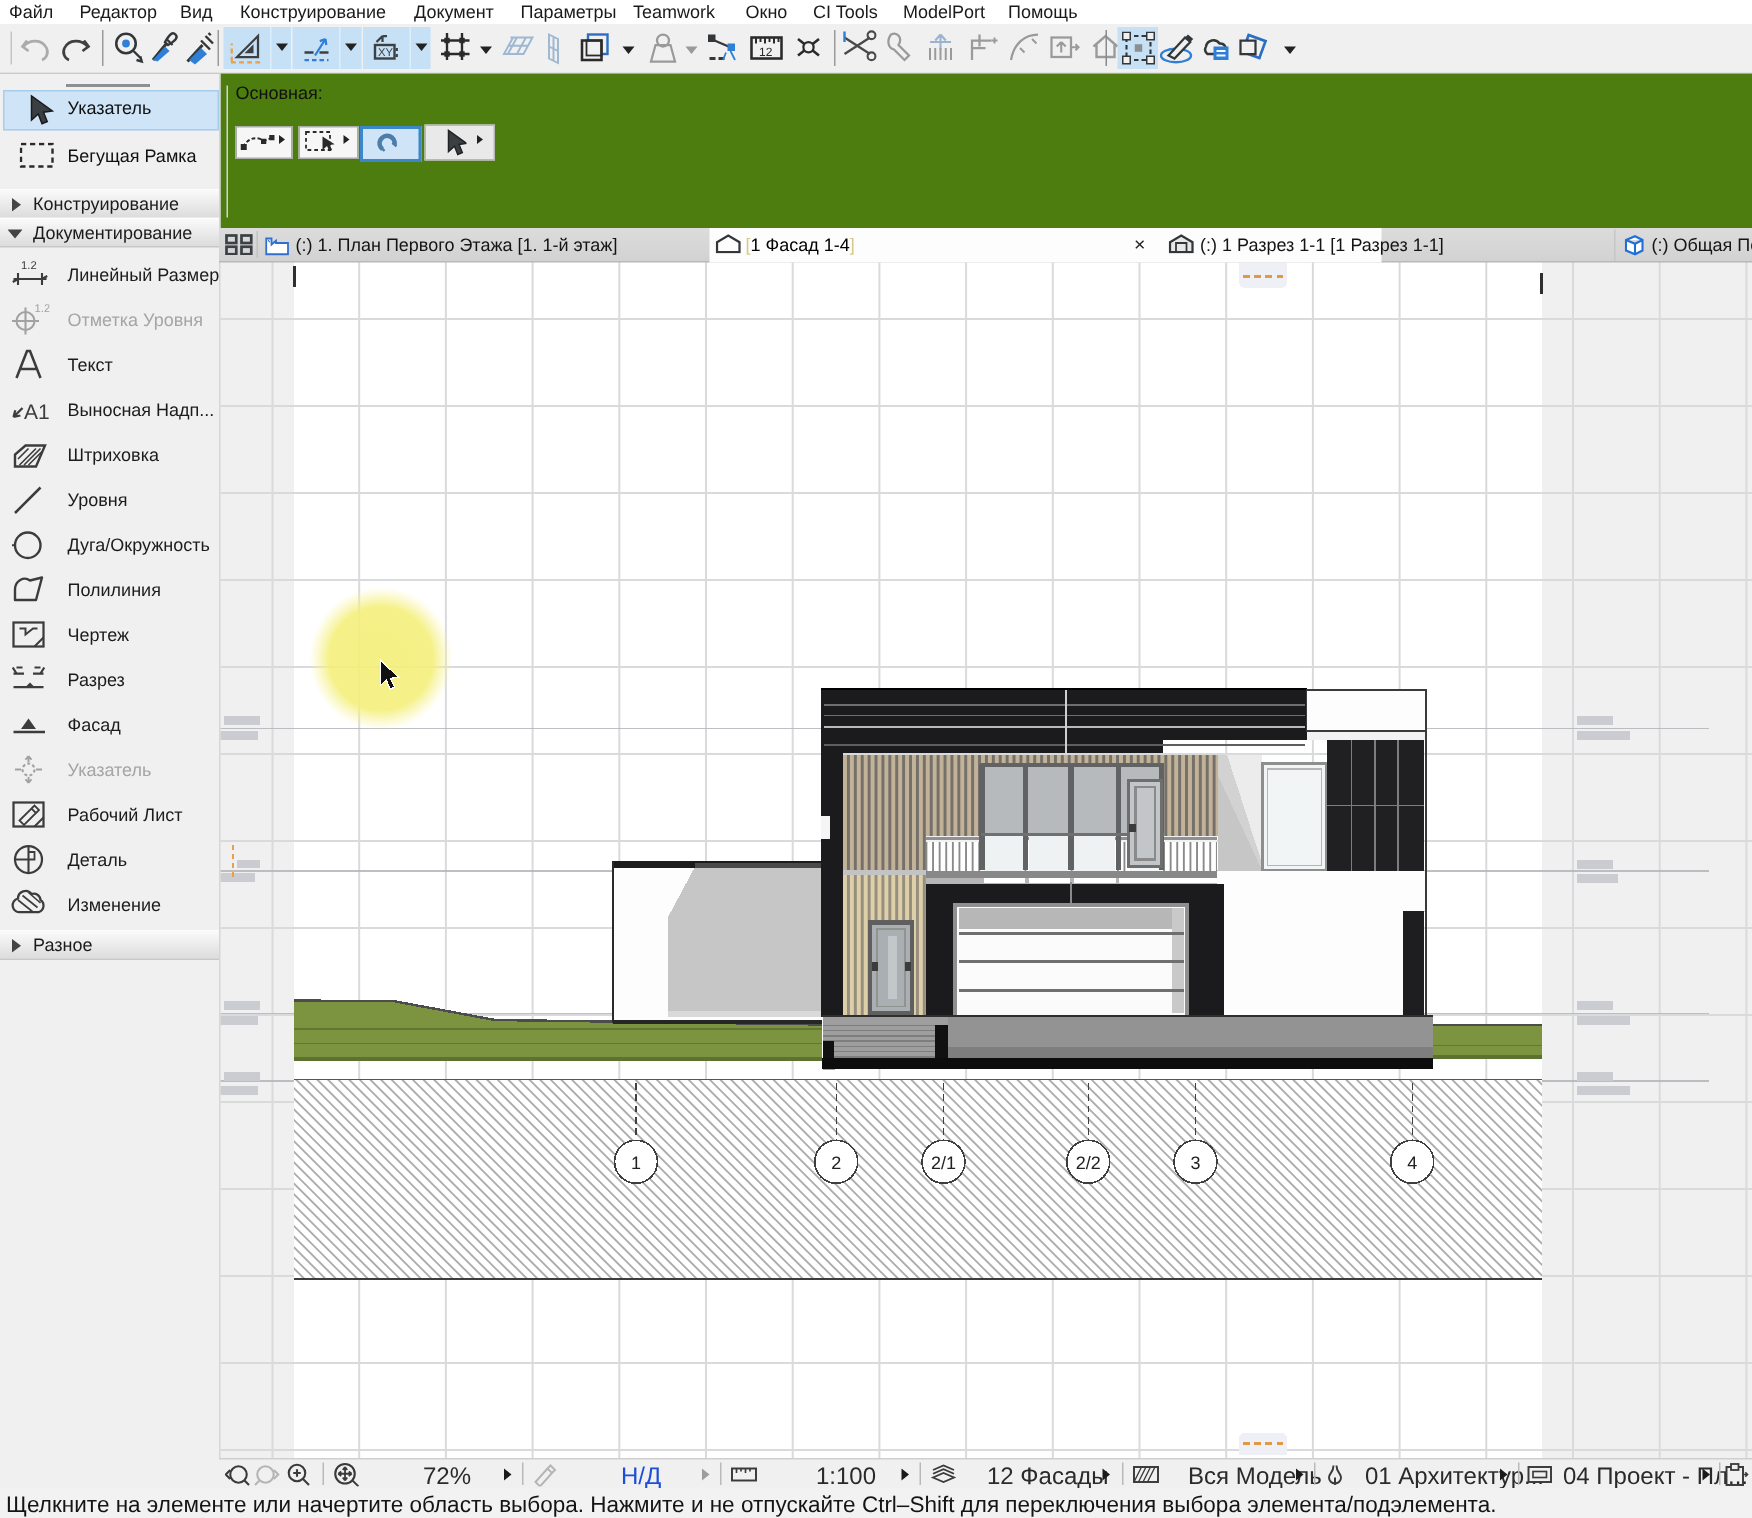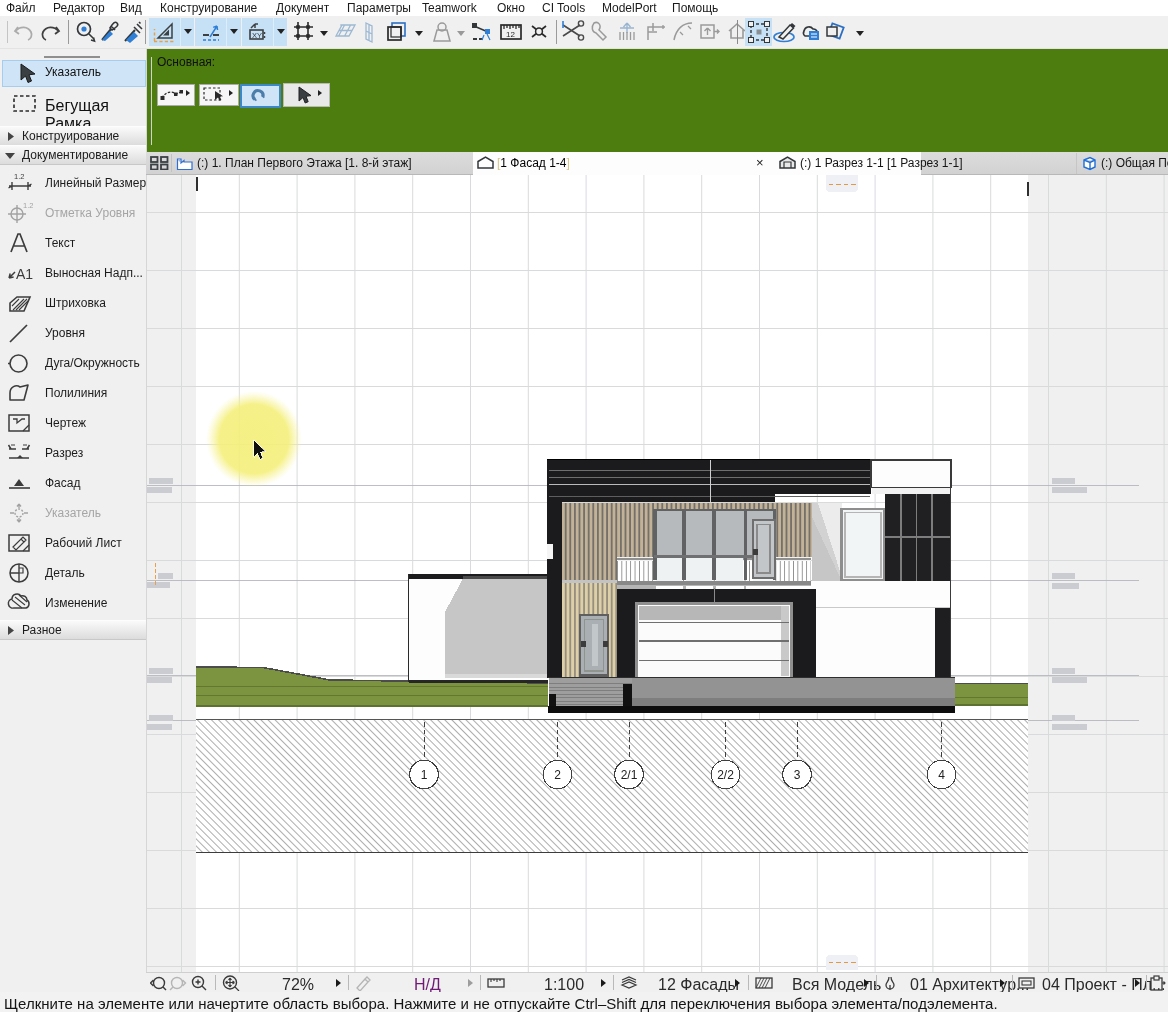--- a/index.html
+++ b/index.html
@@ -13,21 +13,21 @@
 .tbrow{position:absolute;left:0;width:146px;height:30px;}
 .tbtxt{position:absolute;left:45px;top:8px;font-size:12px;color:#1c1c1c;white-space:nowrap;}
 .gray .tbtxt{color:#a5a5a5;}
 .tbhead{position:absolute;left:0;width:146px;height:18px;background:linear-gradient(#fafafa,#dcdcdc);border-top:1px solid #fdfdfd;border-bottom:1px solid #c8c8c8;font-size:12px;color:#1c1c1c;}
 .tbhead .t{position:absolute;left:22px;top:2px;}
 #tabstrip{left:146px;top:152px;width:1022px;height:22px;background:linear-gradient(#dcdcdc,#d2d2d2);border-bottom:1px solid #b8b8b8;}
 .tab{position:absolute;top:0;height:22px;font-size:12px;color:#141414;white-space:nowrap;}
 .tabicon{position:absolute;top:4px;}
 #statusbar{left:146px;top:972px;width:1022px;height:20px;background:#f0f0f0;border-top:1px solid #cfcfcf;font-size:16px;color:#2a2a2a;}
 #statusbar .txt{position:absolute;top:3px;}
-#statusbar .gr{color:#701a75;}
+#statusbar .gr{color:#1d4ed8;}
 #msgbar{left:0;top:992px;width:1168px;height:20px;background:#f2f2f2;font-size:15px;color:#141414;}
 .ssep{position:absolute;width:1px;background:#b9b9b9;top:2px;height:15px;}
 .arr{position:absolute;top:6px;width:0;height:0;border-left:5px solid #1a1a1a;border-top:4px solid transparent;border-bottom:4px solid transparent;}
 </style></head><body>
 <div id="app">
 <svg class="abs" style="left:146px;top:174px" width="1022" height="798" viewBox="146 174 1022 798" shape-rendering="crispEdges" text-rendering="optimizeLegibility">
       <defs>
         <pattern id="grid" x="181" y="212" width="57.8" height="58" patternUnits="userSpaceOnUse">
           <path d="M0 0.5H57.8M0.5 0V58" stroke="#d9dadb" stroke-width="1" fill="none"></path>
         </pattern>
@@ -401,21 +401,21 @@
 <div id="toolbox" class="abs">
       <div class="abs" style="left:44px;top:7px;width:56px;height:2px;background:#8f8f8f"></div>
       <div class="abs" style="left:2px;top:11px;width:142px;height:25px;background:#cfe5f7;border:1px solid #a6cdec"></div>
       <svg class="abs" style="left:16px;top:13px" width="20" height="22" viewBox="0 0 20 22">
         <path d="M5 2 L5 18 L9.5 14 L12 20.5 L15.5 19 L13 12.8 L19 12 Z" fill="#3a3f44" stroke="#1a1a1a"></path>
       </svg>
       <div class="abs" style="left:45px;top:16px;font-size:12px;color:#111">Указатель</div>
       <svg class="abs" style="left:13px;top:46px" width="24" height="18" viewBox="0 0 24 18">
         <rect x="1" y="1" width="21" height="15" fill="none" stroke="#2a2a2a" stroke-width="1.6" stroke-dasharray="3.5,2.5"></rect>
       </svg>
-      <div class="abs" style="left:45px;top:48px;font-size:16px;color:#111">Бегущая Рамка</div>
+      <div class="abs" style="left:45px;top:48px;font-size:12px;color:#111">Бегущая Рамка</div>
       <div class="tbhead" style="top:77px">
         <svg class="abs" style="left:7px;top:5px" width="8" height="9">
           <path d="M1 0 L7 4.5 L1 9 Z" fill="#444"></path>
         </svg>
         <span class="t">Конструирование</span>
       </div>
       <div class="tbhead" style="top:96px">
         <svg class="abs" style="left:5px;top:6px" width="10" height="8">
           <path d="M0 1 L10 1 L5 7 Z" fill="#444"></path>
         </svg>
@@ -541,21 +541,21 @@
           <rect x="11" y="1" width="6.5" height="5"></rect>
           <rect x="1" y="8.5" width="6.5" height="5"></rect>
           <rect x="11" y="8.5" width="6.5" height="5"></rect>
         </g>
       </svg>
       <div class="abs" style="left:25px;top:2px;width:1px;height:18px;background:#c2c2c2"></div>
       <svg class="tabicon" style="left:30px" width="17" height="15" viewBox="0 0 17 15">
         <path d="M1.5 13.5 V3 L5 3 L5 7 L8 4.5 L8 6 L16 6 L16 13.5 Z" fill="#fff" stroke="#2f6fd0" stroke-width="1.2"></path>
         <path d="M2.8 4 l1 1.5" stroke="#2f6fd0" stroke-width="0.8"></path>
       </svg>
-      <div class="tab" style="left:51px;top:4px">(:) 1. План Первого Этажа [1. 8-й этаж]</div>
+      <div class="tab" style="left:51px;top:4px">(:) 1. План Первого Этажа [1. 1-й этаж]</div>
       <div class="abs" style="left:326.7px;top:0;width:448.5px;height:23px;background:#fdfdfd"></div>
       <svg class="tabicon" style="left:331px" width="17" height="13" viewBox="0 0 17 13">
         <path d="M1 5.5 L8.5 1 L16 5.5 L16 12 L1 12 Z" fill="#fdfdfd" stroke="#33373a" stroke-width="1.5"></path>
       </svg>
       <div class="tab" style="left:351px;top:4px;color:#000"><span style="color:#d6c98a">[</span>1 Фасад 1-4<span style="color:#d6c98a">]</span></div>
       <div class="tab" style="left:610px;top:3px;font-size:13px;color:#222">×</div>
       <svg class="tabicon" style="left:633px" width="17" height="13" viewBox="0 0 17 13">
         <path d="M1 5.5 L8.5 1 L16 5.5 L16 12 L1 12 Z" fill="#e8e8e8" stroke="#33373a" stroke-width="1.5"></path>
         <path d="M5 12 V6 h7 v6" stroke="#33373a" stroke-width="1.2" fill="none"></path>
       </svg>

